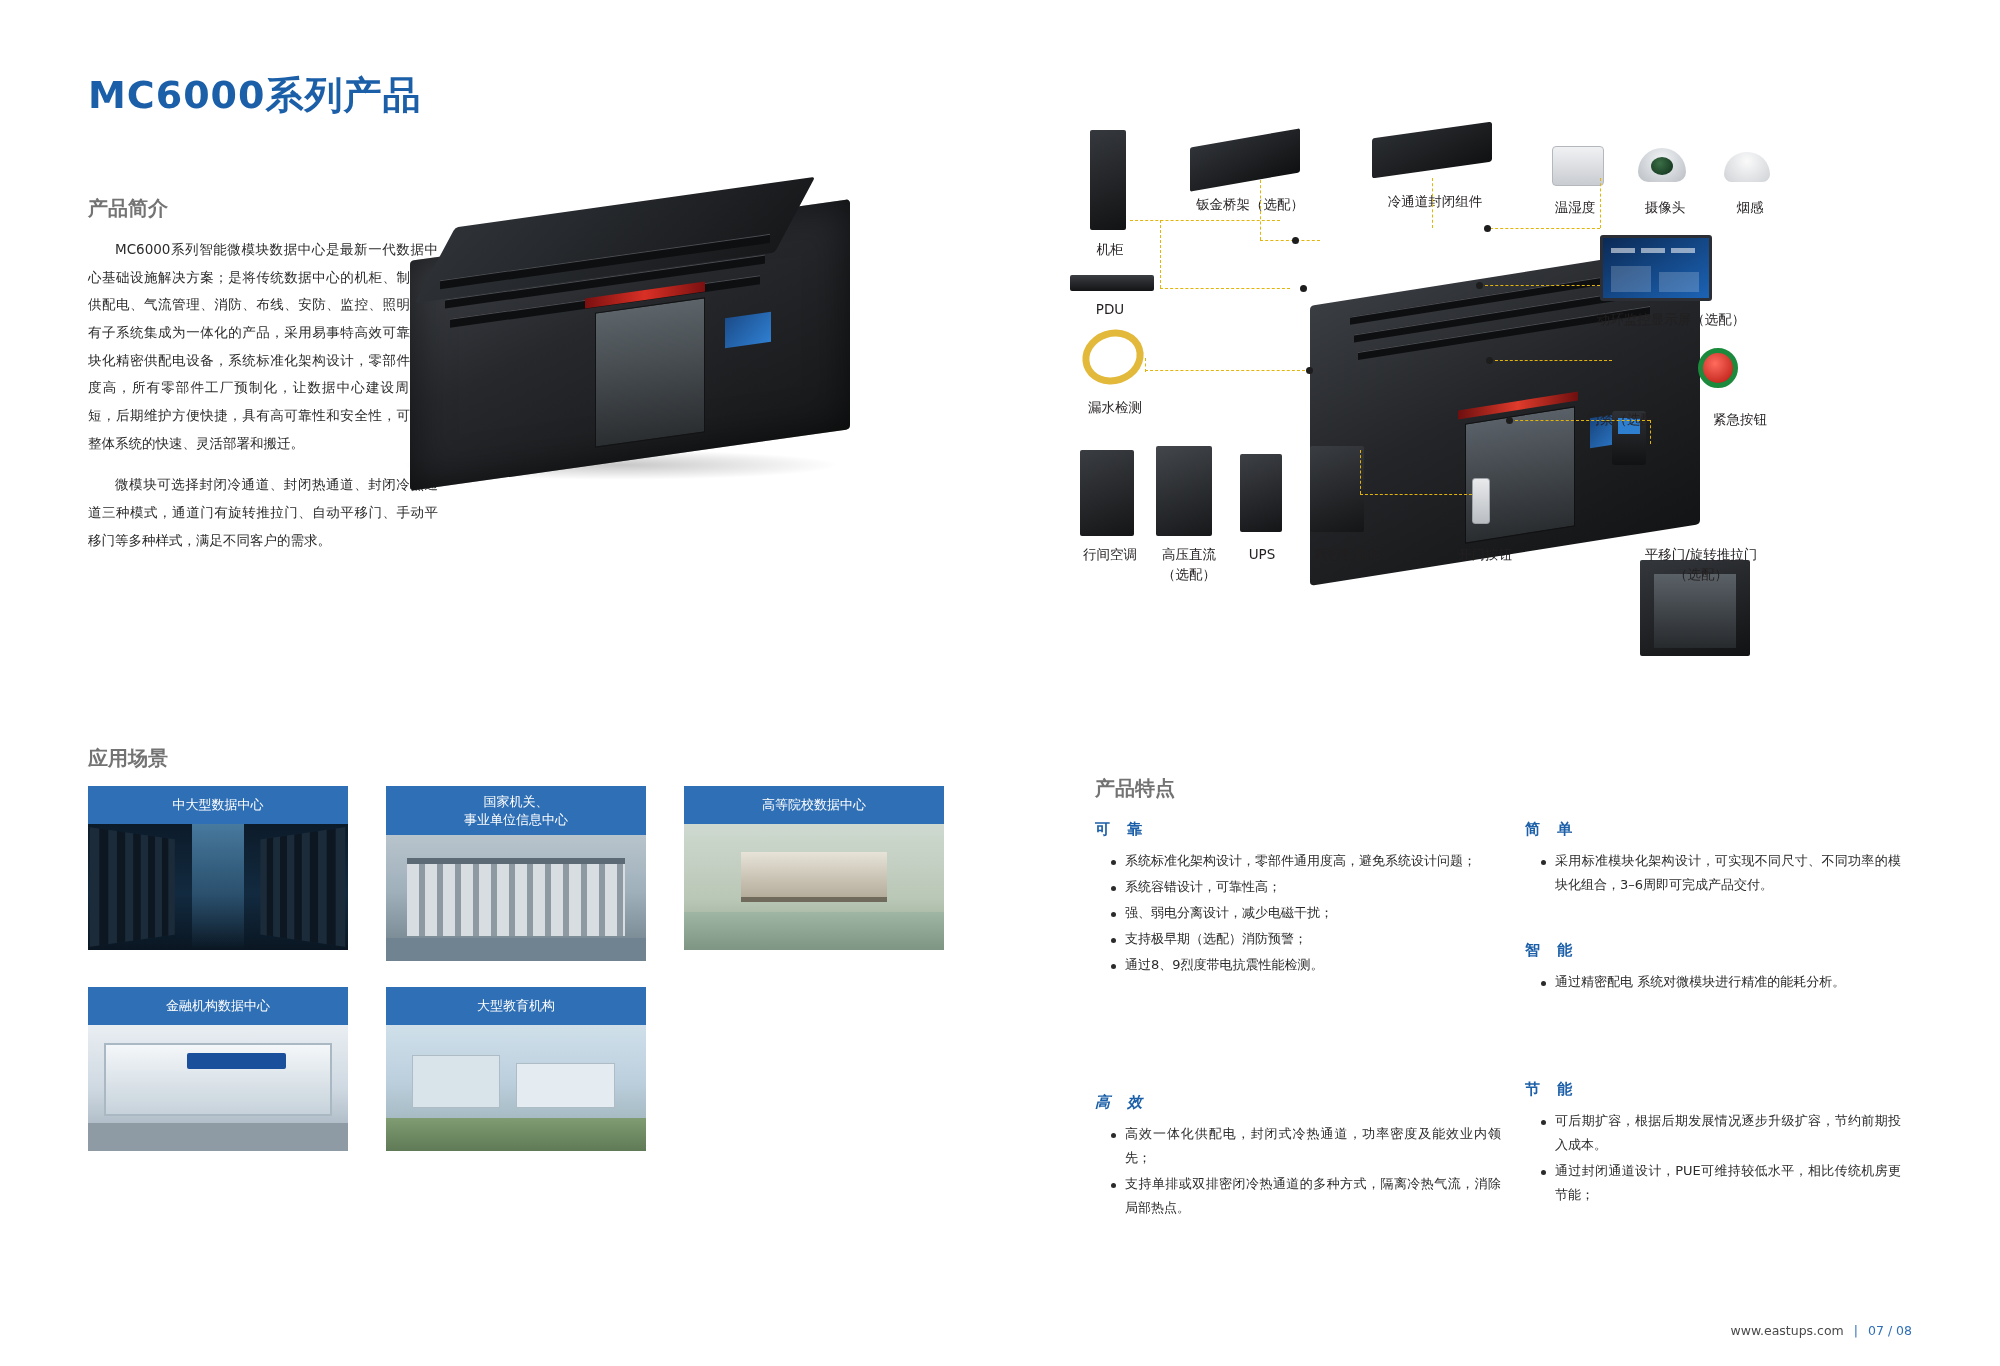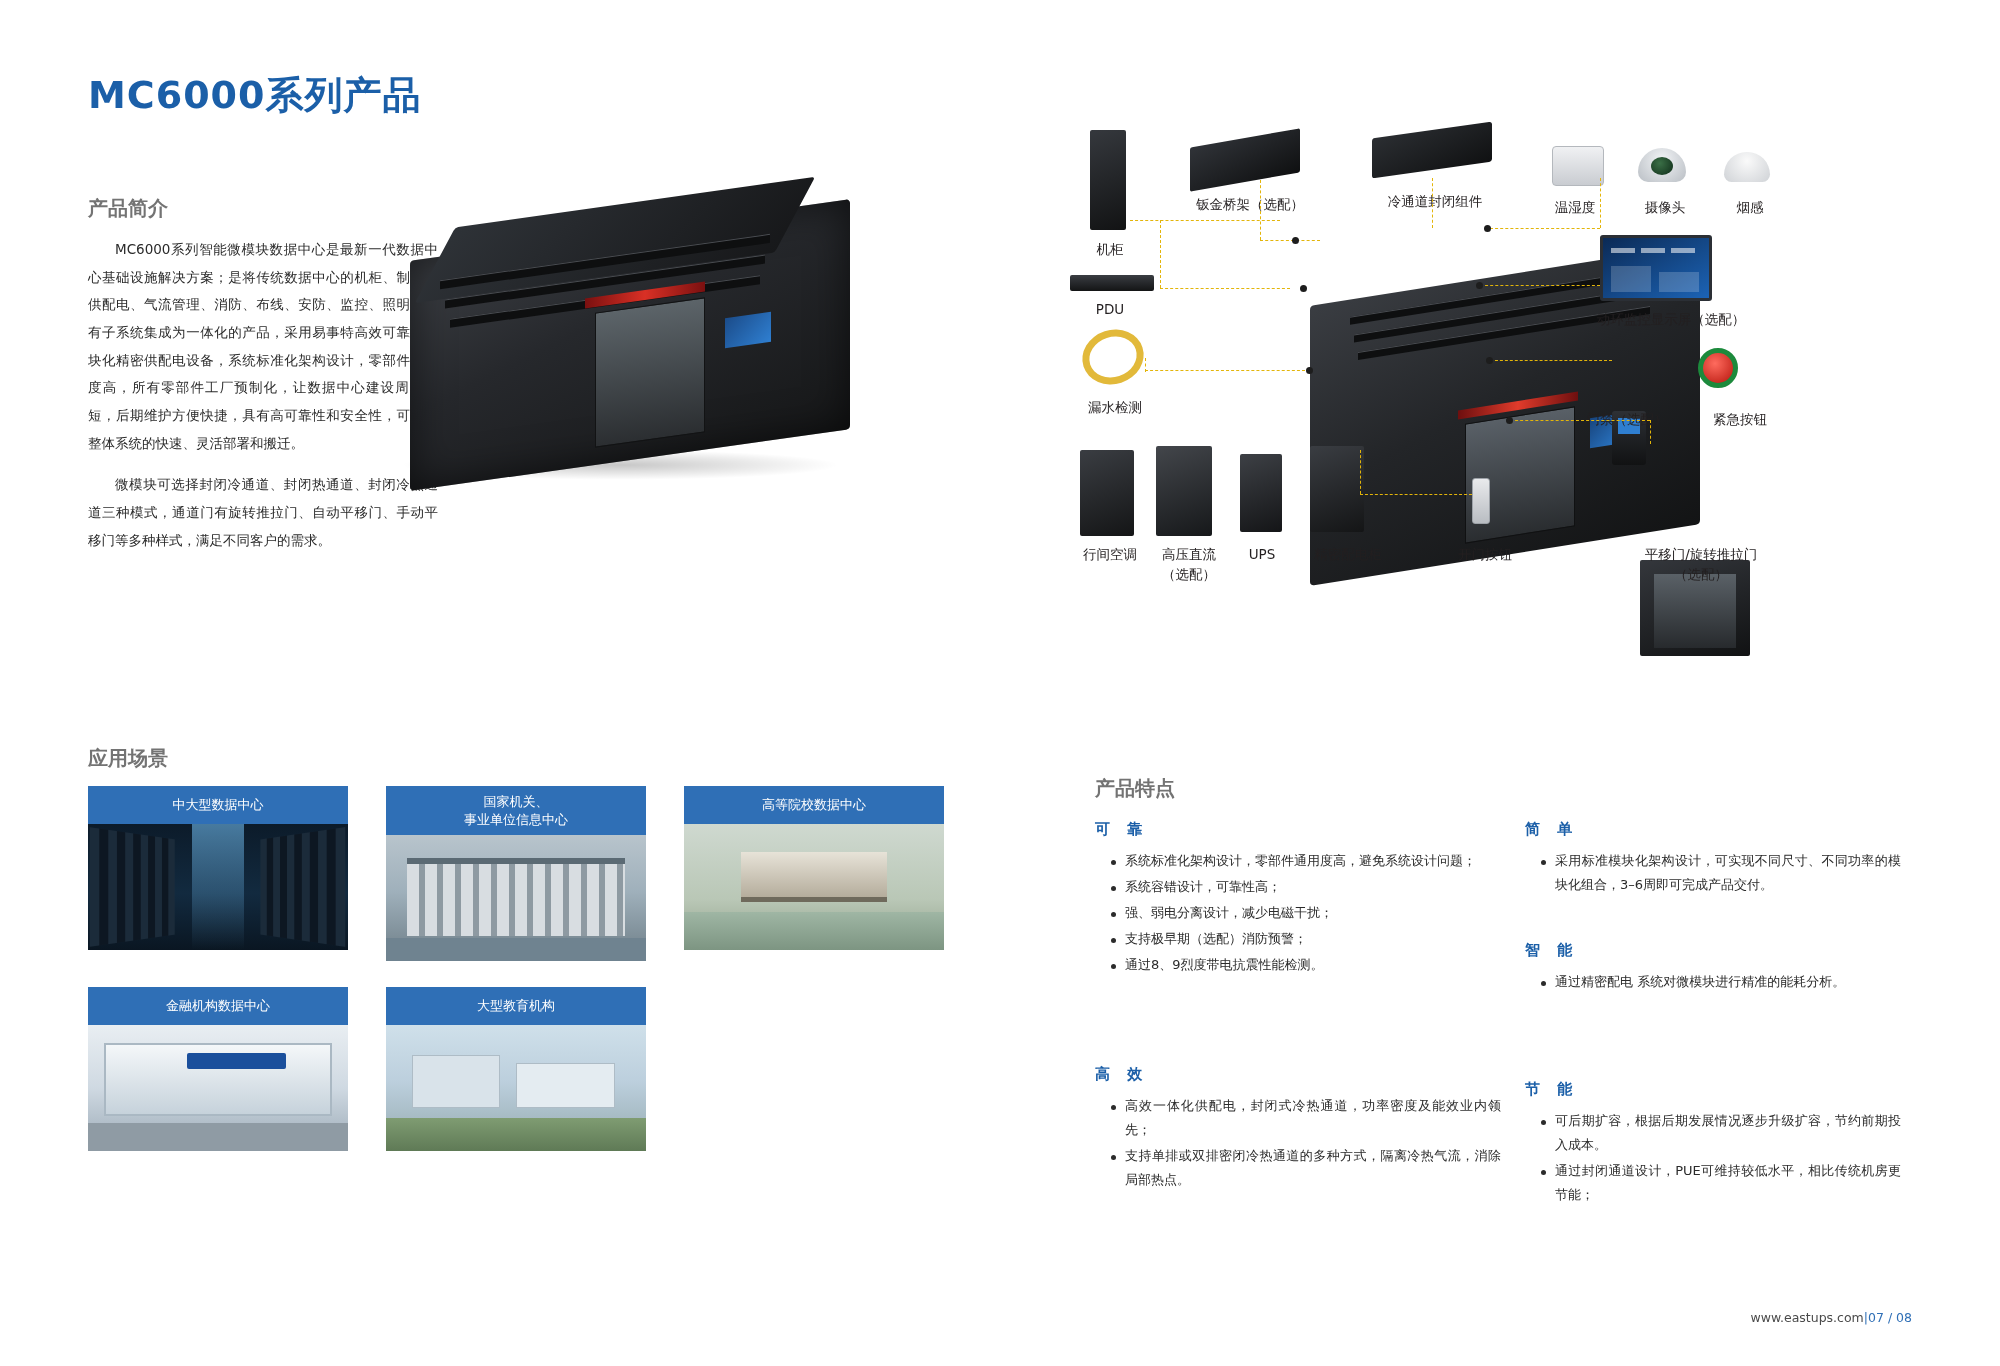--- a/index.html
+++ b/index.html
@@ -238,22 +238,22 @@
   .feat-list li {
     font-size:13px; line-height:1.85; color:#2b2b2b; margin-bottom:2px;
     position:relative; padding-left:14px; text-align:justify;
   }
   .feat-list li:before {
     content:""; position:absolute; left:0; top:11px; width:5px; height:5px;
     border-radius:50%; background:#2b2b2b;
   }
 
   .footer {
-    position:absolute; right:88px; bottom:41px; font-size:12.5px; color:#4a4a4a;
-    display:flex; align-items:center; 
+    position:absolute; right:88px; bottom:28px; font-size:12.5px; color:#4a4a4a;
+    display:flex; align-items:center; gap:10px;
   }
   .footer .divider { color:#2f6fb6; }
   .footer .pg { color:#2f6fb6; }
 </style>
 </head>
 <body>
 
 <div class="page">
 
   <div class="left-col">
@@ -439,21 +439,21 @@
       <div class="feat-col">
         <h3 class="feat-title">可 靠</h3>
         <ul class="feat-list">
           <li>系统标准化架构设计，零部件通用度高，避免系统设计问题；</li>
           <li>系统容错设计，可靠性高；</li>
           <li>强、弱电分离设计，减少电磁干扰；</li>
           <li>支持极早期（选配）消防预警；</li>
           <li>通过8、9烈度带电抗震性能检测。</li>
         </ul>
 
-        <h3 class="feat-title mt" style="margin-top:88px;">高 效</h3>
+        <h3 class="feat-title mt" style="margin-top:116px;font-style:italic;">高 效</h3>
         <ul class="feat-list">
           <li>高效一体化供配电，封闭式冷热通道，功率密度及能效业内领先；</li>
           <li>支持单排或双排密闭冷热通道的多种方式，隔离冷热气流，消除局部热点。</li>
         </ul>
       </div>
 
       <div class="feat-col">
         <h3 class="feat-title">简 单</h3>
         <ul class="feat-list">
           <li>采用标准模块化架构设计，可实现不同尺寸、不同功率的模块化组合，3–6周即可完成产品交付。</li>

